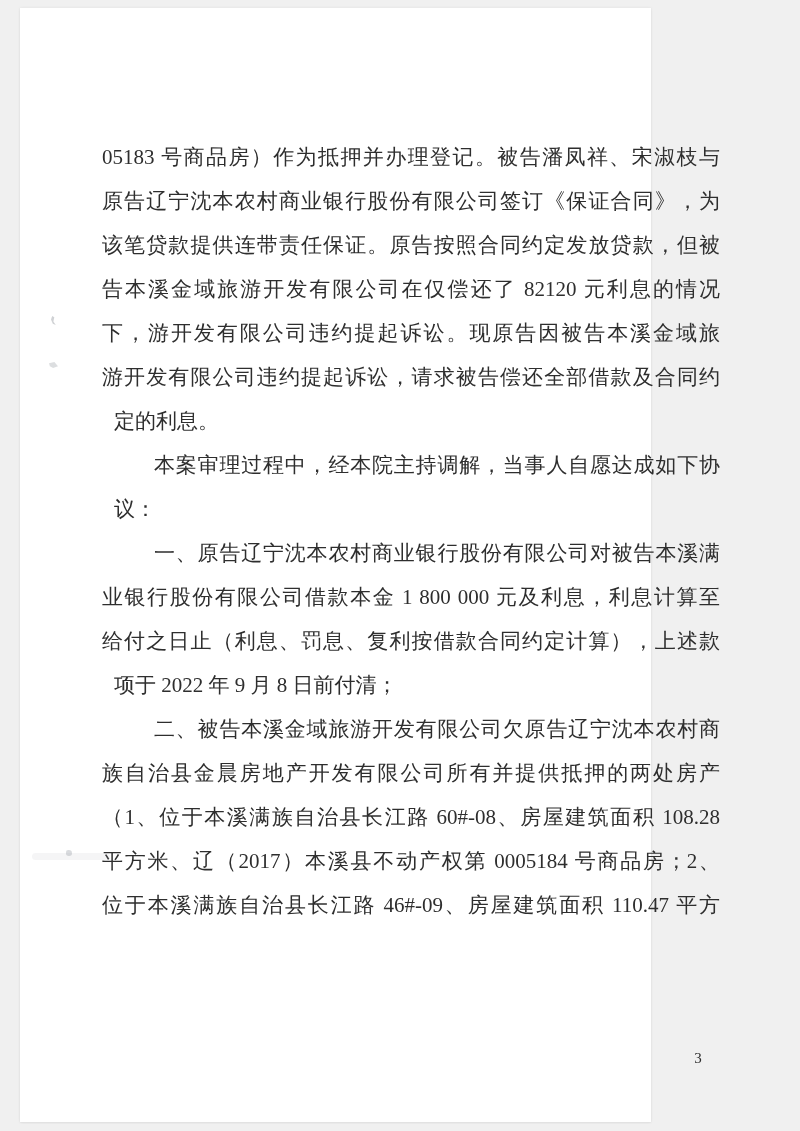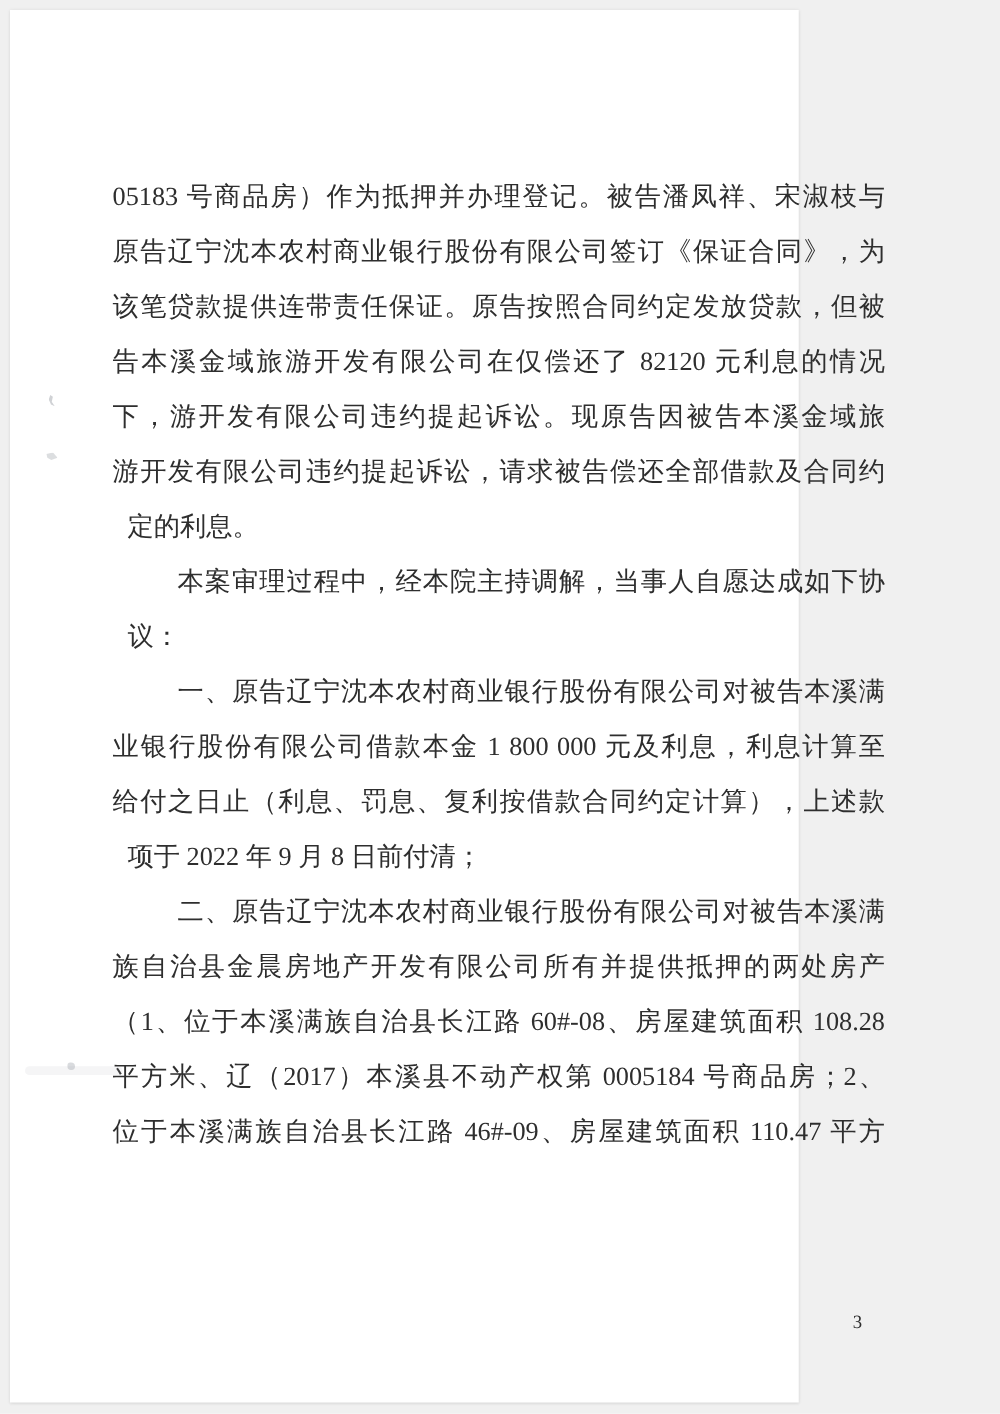--- a/index.html
+++ b/index.html
@@ -9,21 +9,21 @@
   body {
     width: 800px;
     height: 1131px;
     position: relative;
     overflow: hidden;
     background: #f0f0f0;
     font-family: "Liberation Serif", "DejaVu Serif", serif;
   }
   .paper {
     position: absolute;
-    left: 8px;
+    left: 20px;
     top: 8px;
     width: 631px;
     height: 1114px;
     background: #ffffff;
     box-shadow: 0 0 3px rgba(0,0,0,0.07), 0 1px 2px rgba(0,0,0,0.05);
   }
   .text-block {
     position: absolute;
     left: 82px;
     top: 127px;
@@ -94,21 +94,21 @@
     <div class="line">告本溪金域旅游开发有限公司在仅偿还了 82120 元利息的情况</div>
     <div class="line">下，游开发有限公司违约提起诉讼。现原告因被告本溪金域旅</div>
     <div class="line">游开发有限公司违约提起诉讼，请求被告偿还全部借款及合同约</div>
     <div class="line par-end">定的利息。</div>
     <div class="line indent">本案审理过程中，经本院主持调解，当事人自愿达成如下协</div>
     <div class="line par-end">议：</div>
     <div class="line indent">一、原告辽宁沈本农村商业银行股份有限公司对被告本溪满</div>
     <div class="line">业银行股份有限公司借款本金 1 800 000 元及利息，利息计算至</div>
     <div class="line">给付之日止（利息、罚息、复利按借款合同约定计算），上述款</div>
     <div class="line par-end">项于 2022 年 9 月 8 日前付清；</div>
-    <div class="line indent">二、原告辽宁沈本农村商业银行股份有限公司对被告本溪满</div>
+    <div class="line indent">二、被告本溪金域旅游开发有限公司欠原告辽宁沈本农村商</div>
     <div class="line">族自治县金晨房地产开发有限公司所有并提供抵押的两处房产</div>
     <div class="line">（1、位于本溪满族自治县长江路 60#-08、房屋建筑面积 108.28</div>
     <div class="line">平方米、辽（2017）本溪县不动产权第 0005184 号商品房；2、</div>
     <div class="line">位于本溪满族自治县长江路 46#-09、房屋建筑面积 110.47 平方</div>
   </div>
 
   <div class="page-number">3</div>
 
   <div class="speck speck-1"></div>
   <div class="speck speck-2"></div>

